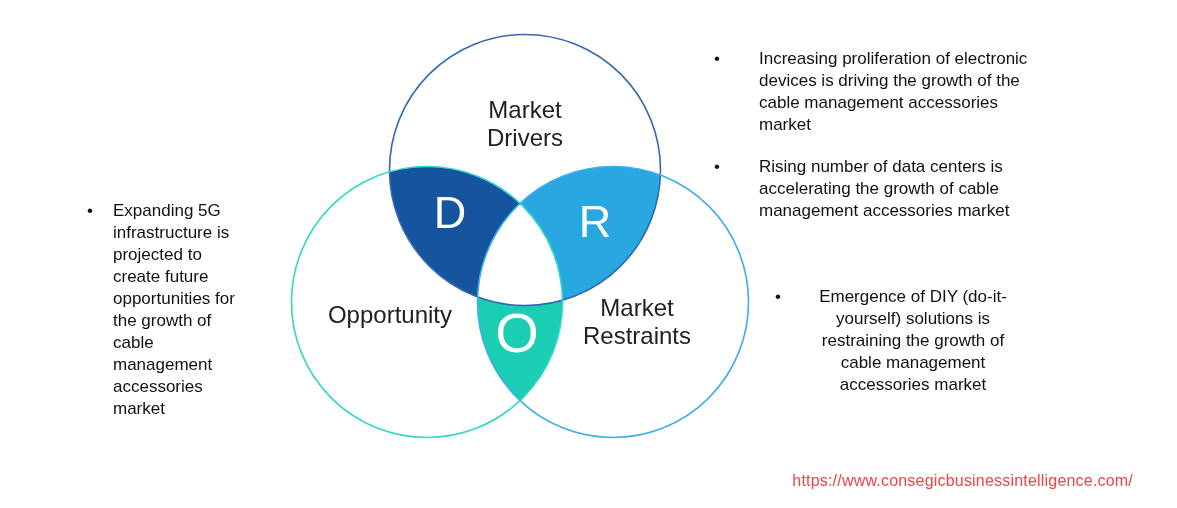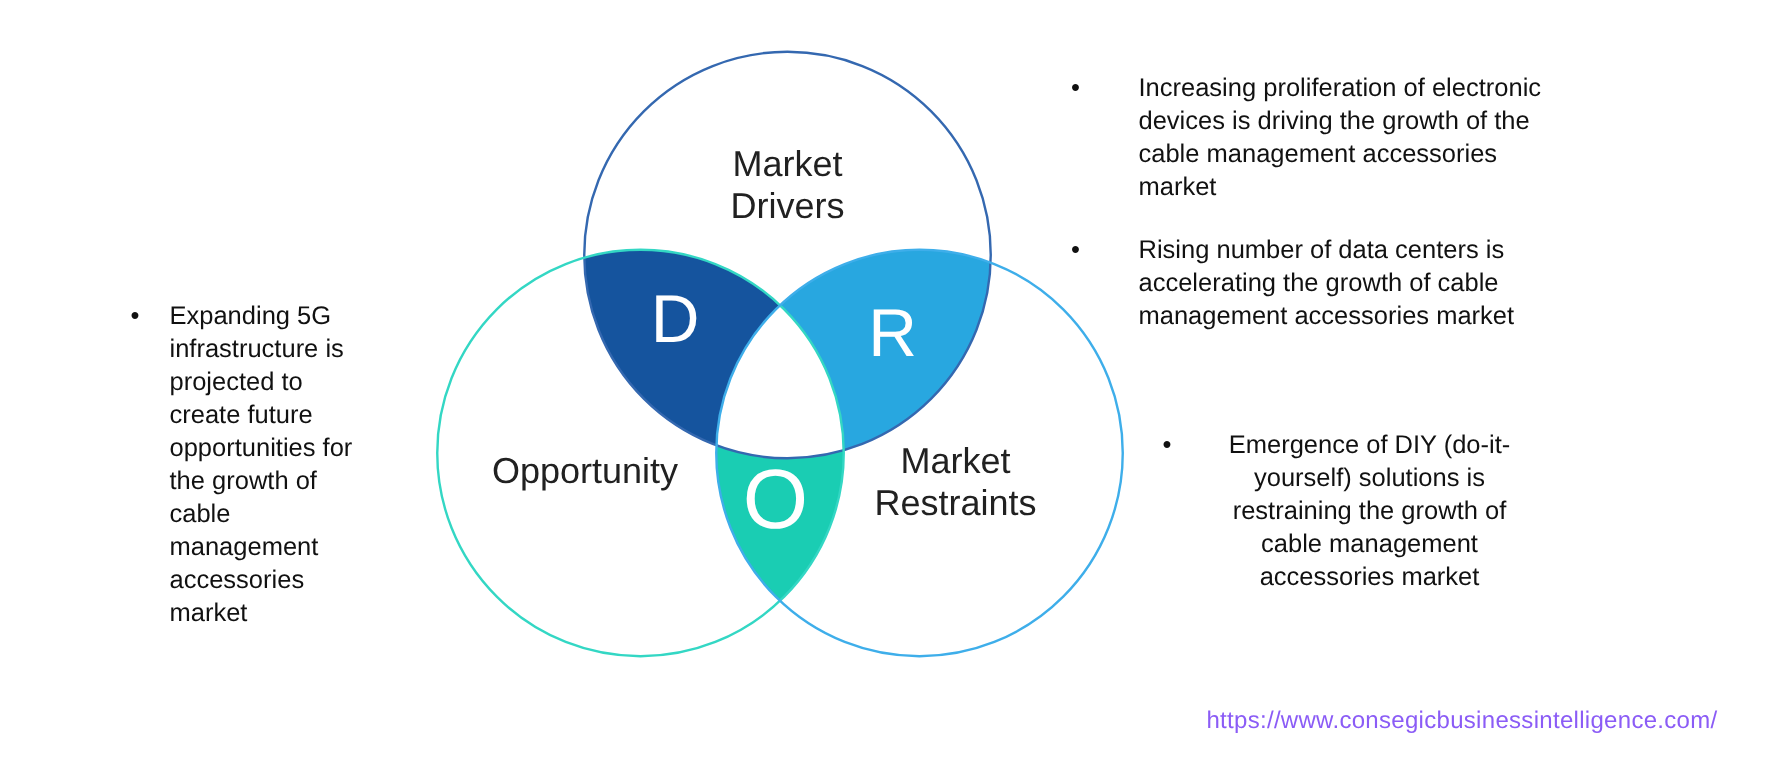--- a/index.html
+++ b/index.html
@@ -57,24 +57,24 @@
   .note-right .marker { width: 34px; }
   .note-right .note-text { width: 326px; margin-left: 11px; }
 
   .note-right-3 { left: 775px; top: 286px; }
   .note-right-3 .marker { width: 23px; }
   .note-right-3 .note-text { width: 230px; text-align: center; }
 
   .source-url {
     position: absolute;
     top: 471px;
-    right: 32px;
+    right: 44px;
     font-size: 16px;
     line-height: 20px;
-    color: #8b5cf6;
+    color: #ef4444;
     letter-spacing: 0.2px;
   }
 </style>
 </head>
 <body>
 
 <div class="stage">
 
   <svg class="venn-svg" viewBox="0 0 1177 508" aria-hidden="true">
     <defs>

